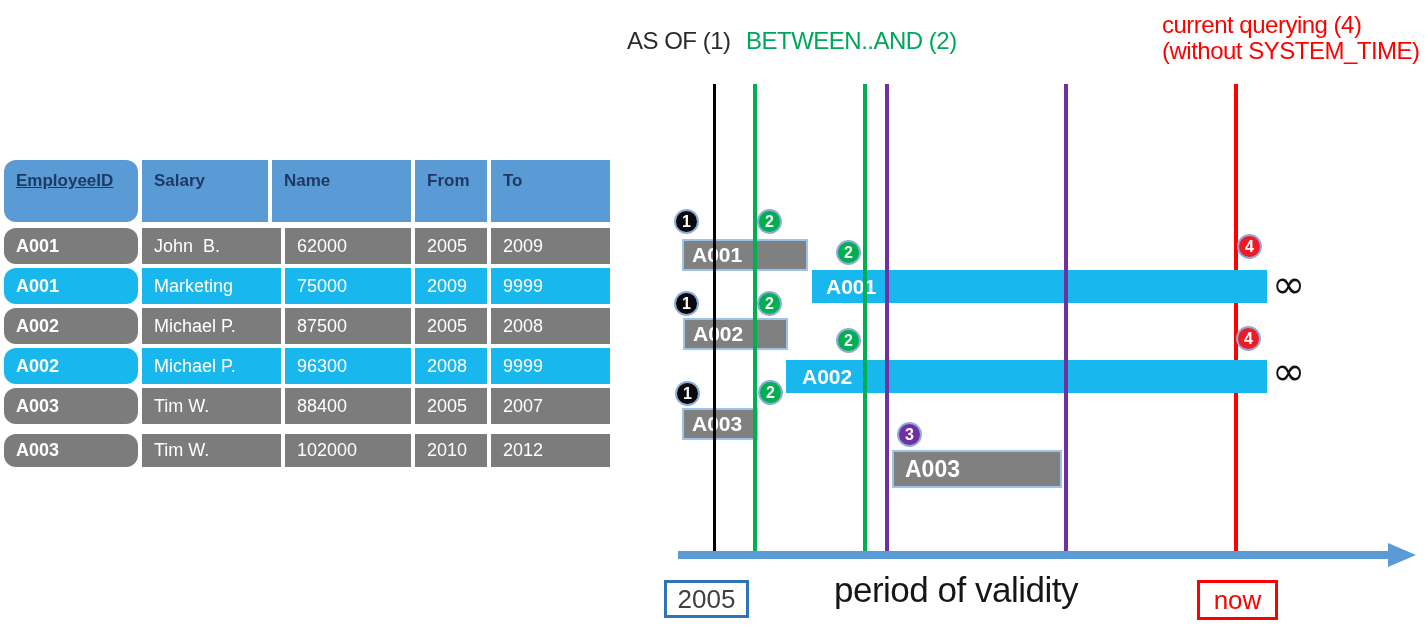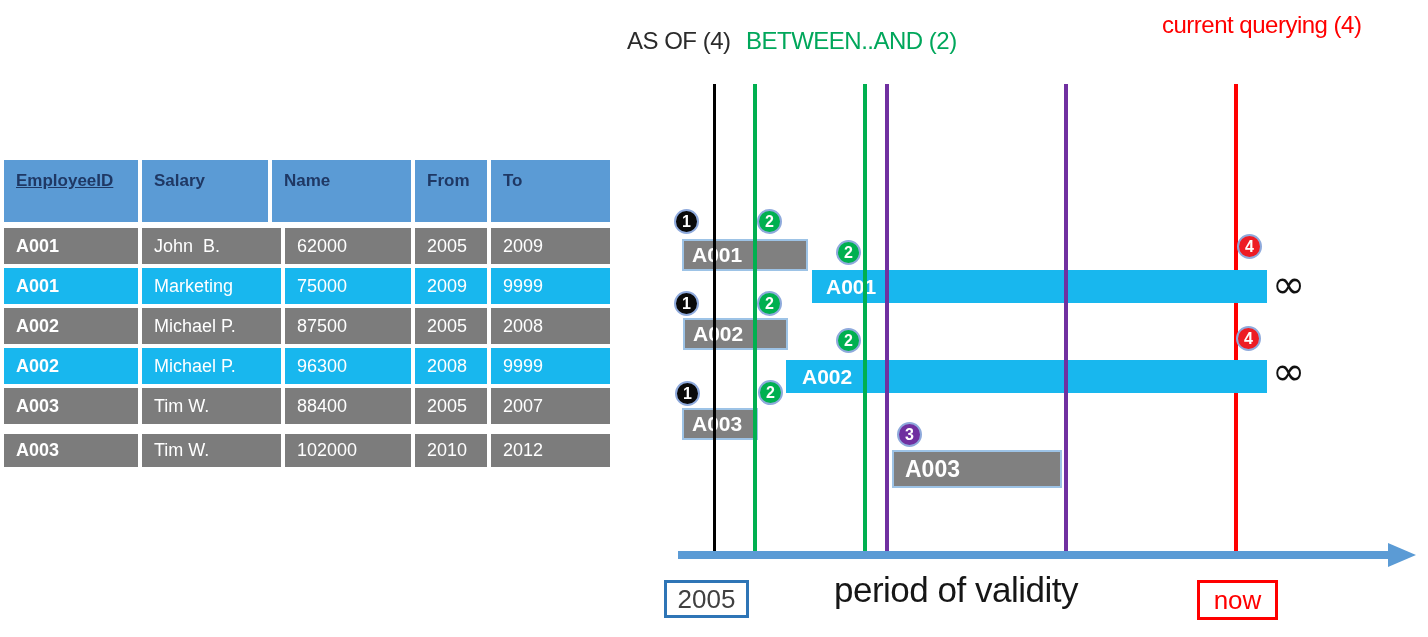--- a/index.html
+++ b/index.html
@@ -27,21 +27,21 @@
       font-size:17px;padding:11px 0 0 12px;}
   .th .u{text-decoration:underline;}
   .tbody{margin-top:6px;display:flex;flex-direction:column;}
   .tr{display:flex;gap:4px;height:36px;margin-bottom:4px;}
   .tr.last{margin-top:6px;height:33px;}
   .td{background:var(--row_gray);color:#fff;font-size:18px;line-height:36px;
       padding-left:12px;white-space:pre;overflow:hidden;}
   .tr.last .td{line-height:33px;}
   .tr.hl .td{background:var(--highlight_cyan);}
   .td.b{font-weight:bold;}
-  .c0{width:134px;flex:none;}
+  .c0{width:134px;flex:none;border-radius:12px;}
   .c1{width:139px;flex:none;}
   .c2{width:126px;flex:none;}
   .c3{width:72px;flex:none;}
   .c4{width:119px;flex:none;}
 
   
   .lg{position:absolute;font-size:24px;letter-spacing:-0.5px;white-space:nowrap;}
   .lg-asof{left:627px;top:27px;color:#2b2b2b;}
   .lg-between{left:746px;top:27px;color:var(--text_green);}
   .lg-contained{left:957px;top:27px;color:var(--purple);}
@@ -147,23 +147,24 @@
       <div class="tr last">
         <div class="td b c0">A003</div>
         <div class="td c1">Tim W.</div>
         <div class="td c2">102000</div>
         <div class="td c3">2010</div>
         <div class="td c4">2012</div>
       </div>
     </div>
   </div>
 
-  <div class="lg lg-asof">AS OF (4)</div>
+  <div class="lg lg-asof">AS OF (1)</div>
   <div class="lg lg-between">BETWEEN..AND (2)</div>
   <div class="lg lg-cur1">current querying (4)</div>
+  <div class="lg lg-cur2">(without SYSTEM_TIME)</div>
 
   <div class="vline vl-red"></div>
   <div class="vline vl-black"></div>
   <div class="vline vl-green1"></div>
   <div class="vline vl-green2"></div>
   <div class="vline vl-purple1"></div>
   <div class="vline vl-purple2"></div>
 
   <div class="bar gray bar-a001g">
       <span>A001</span>

